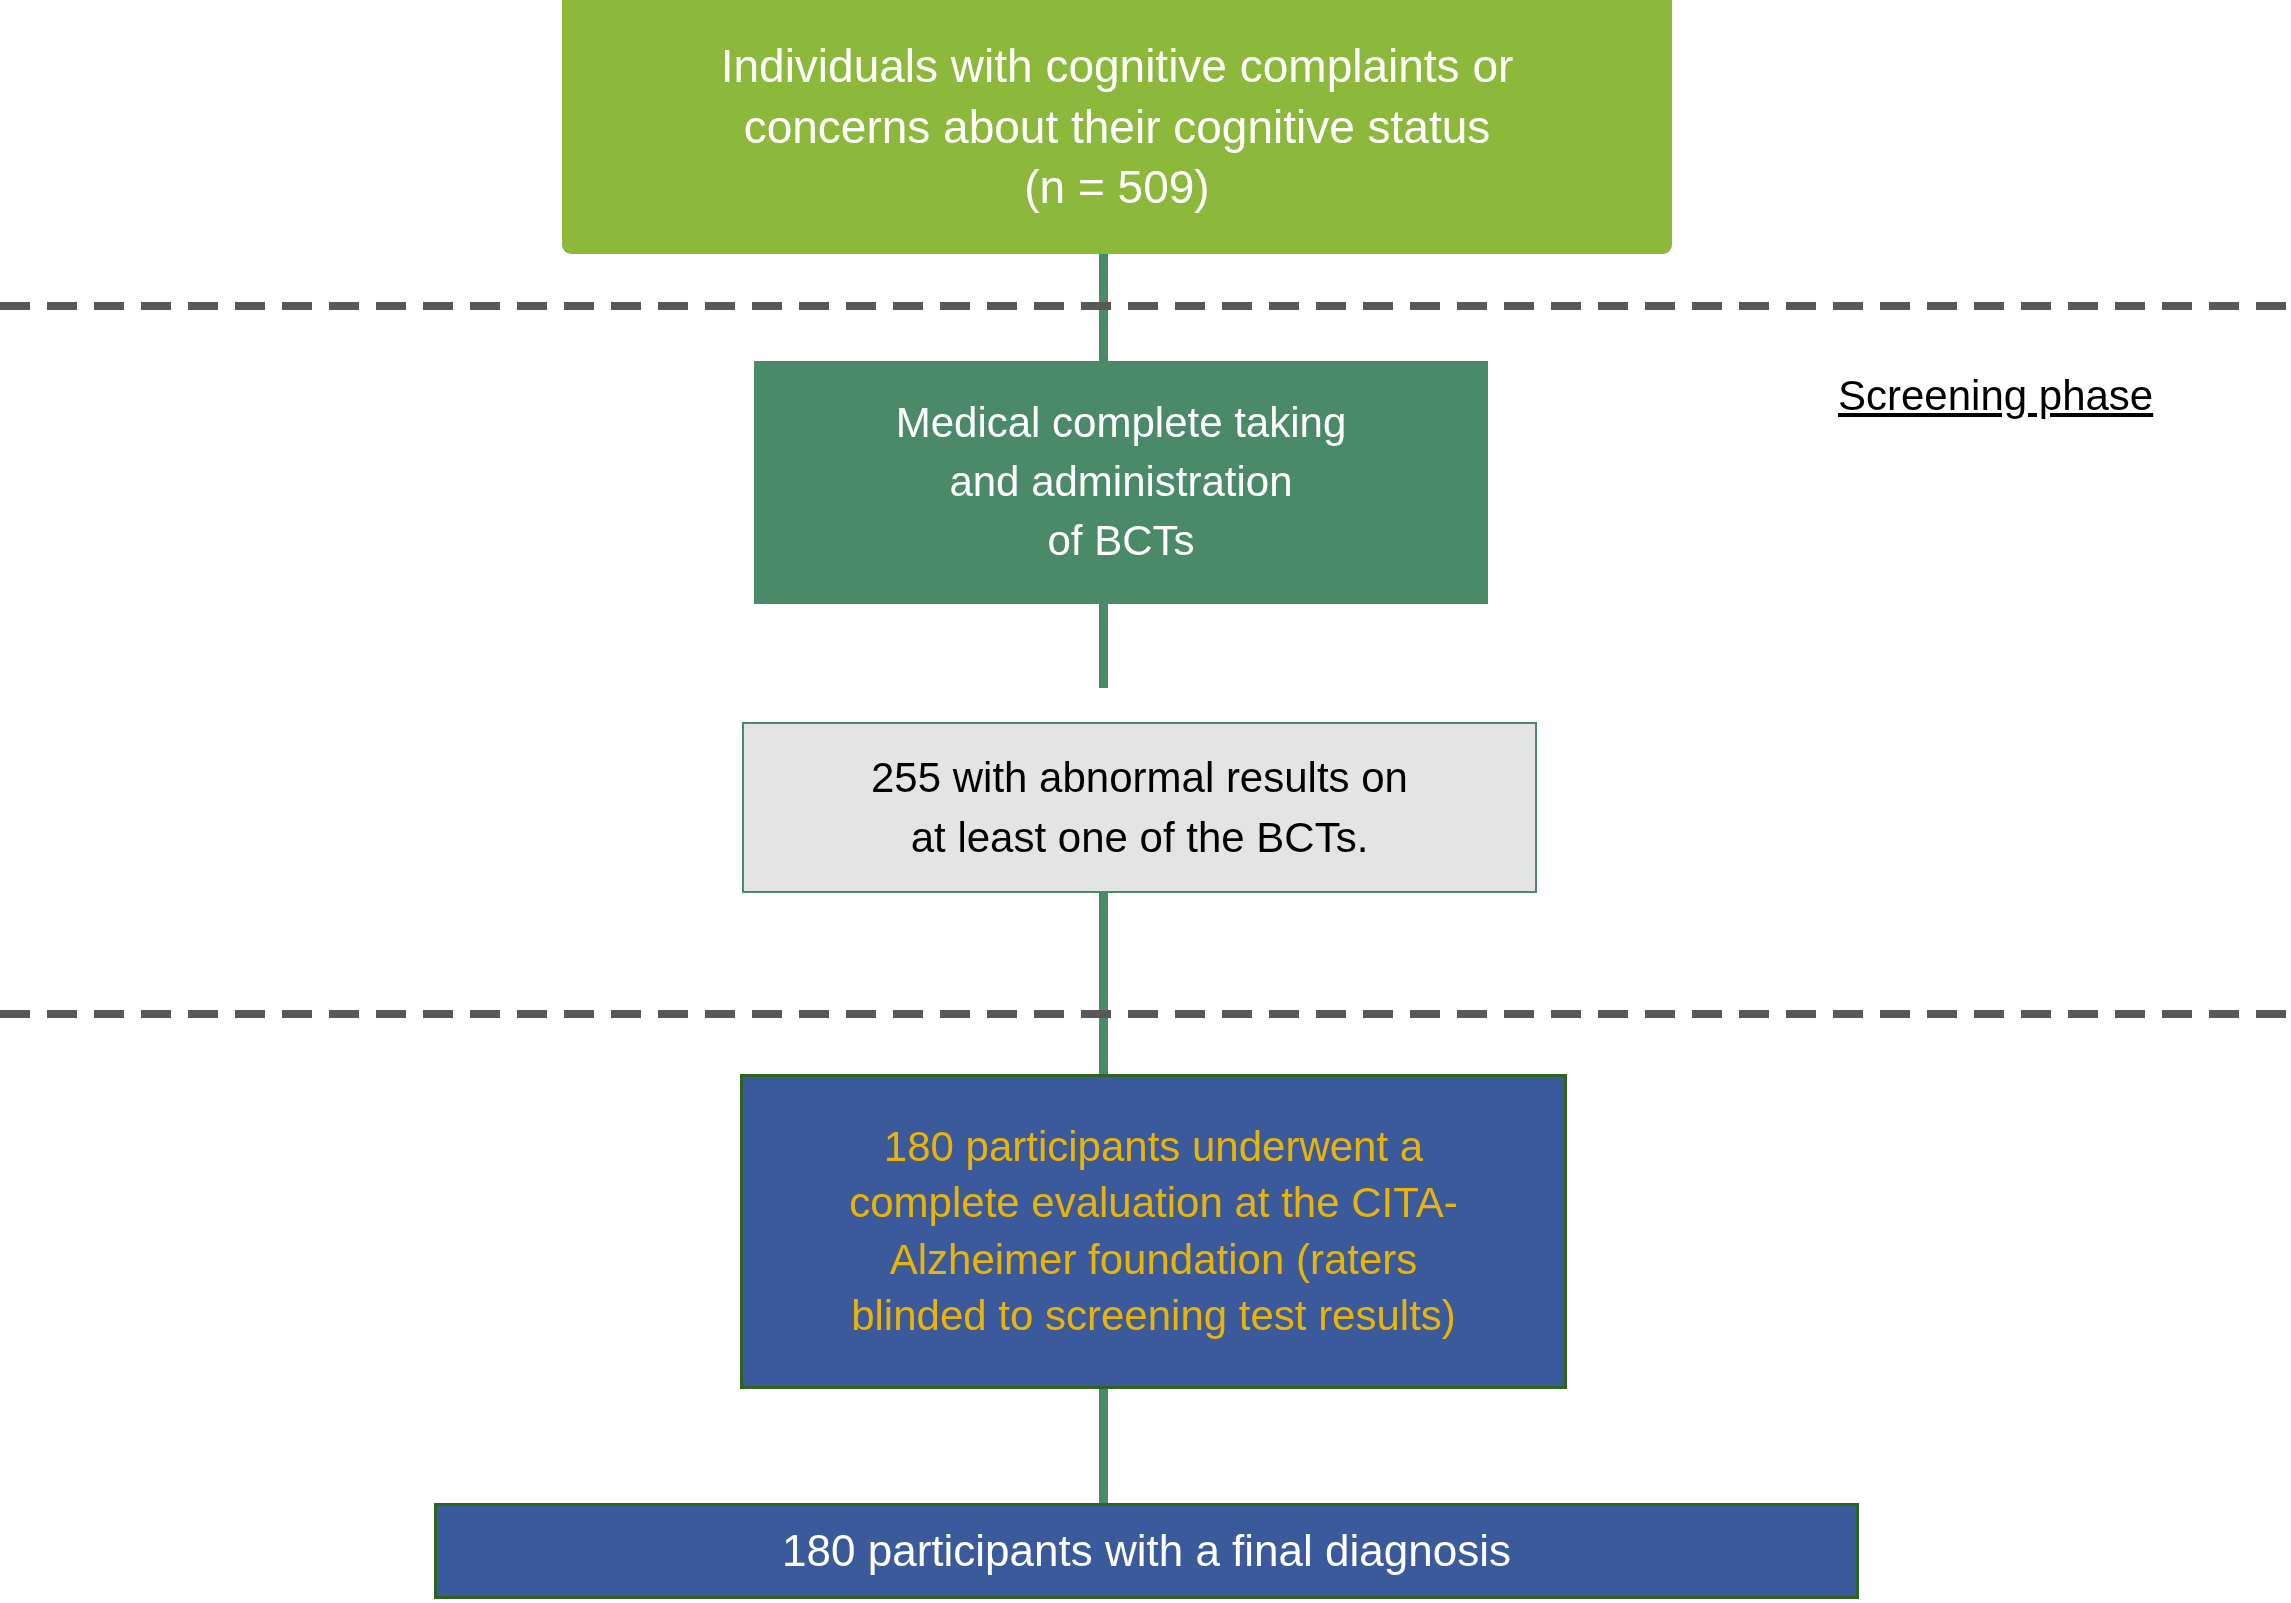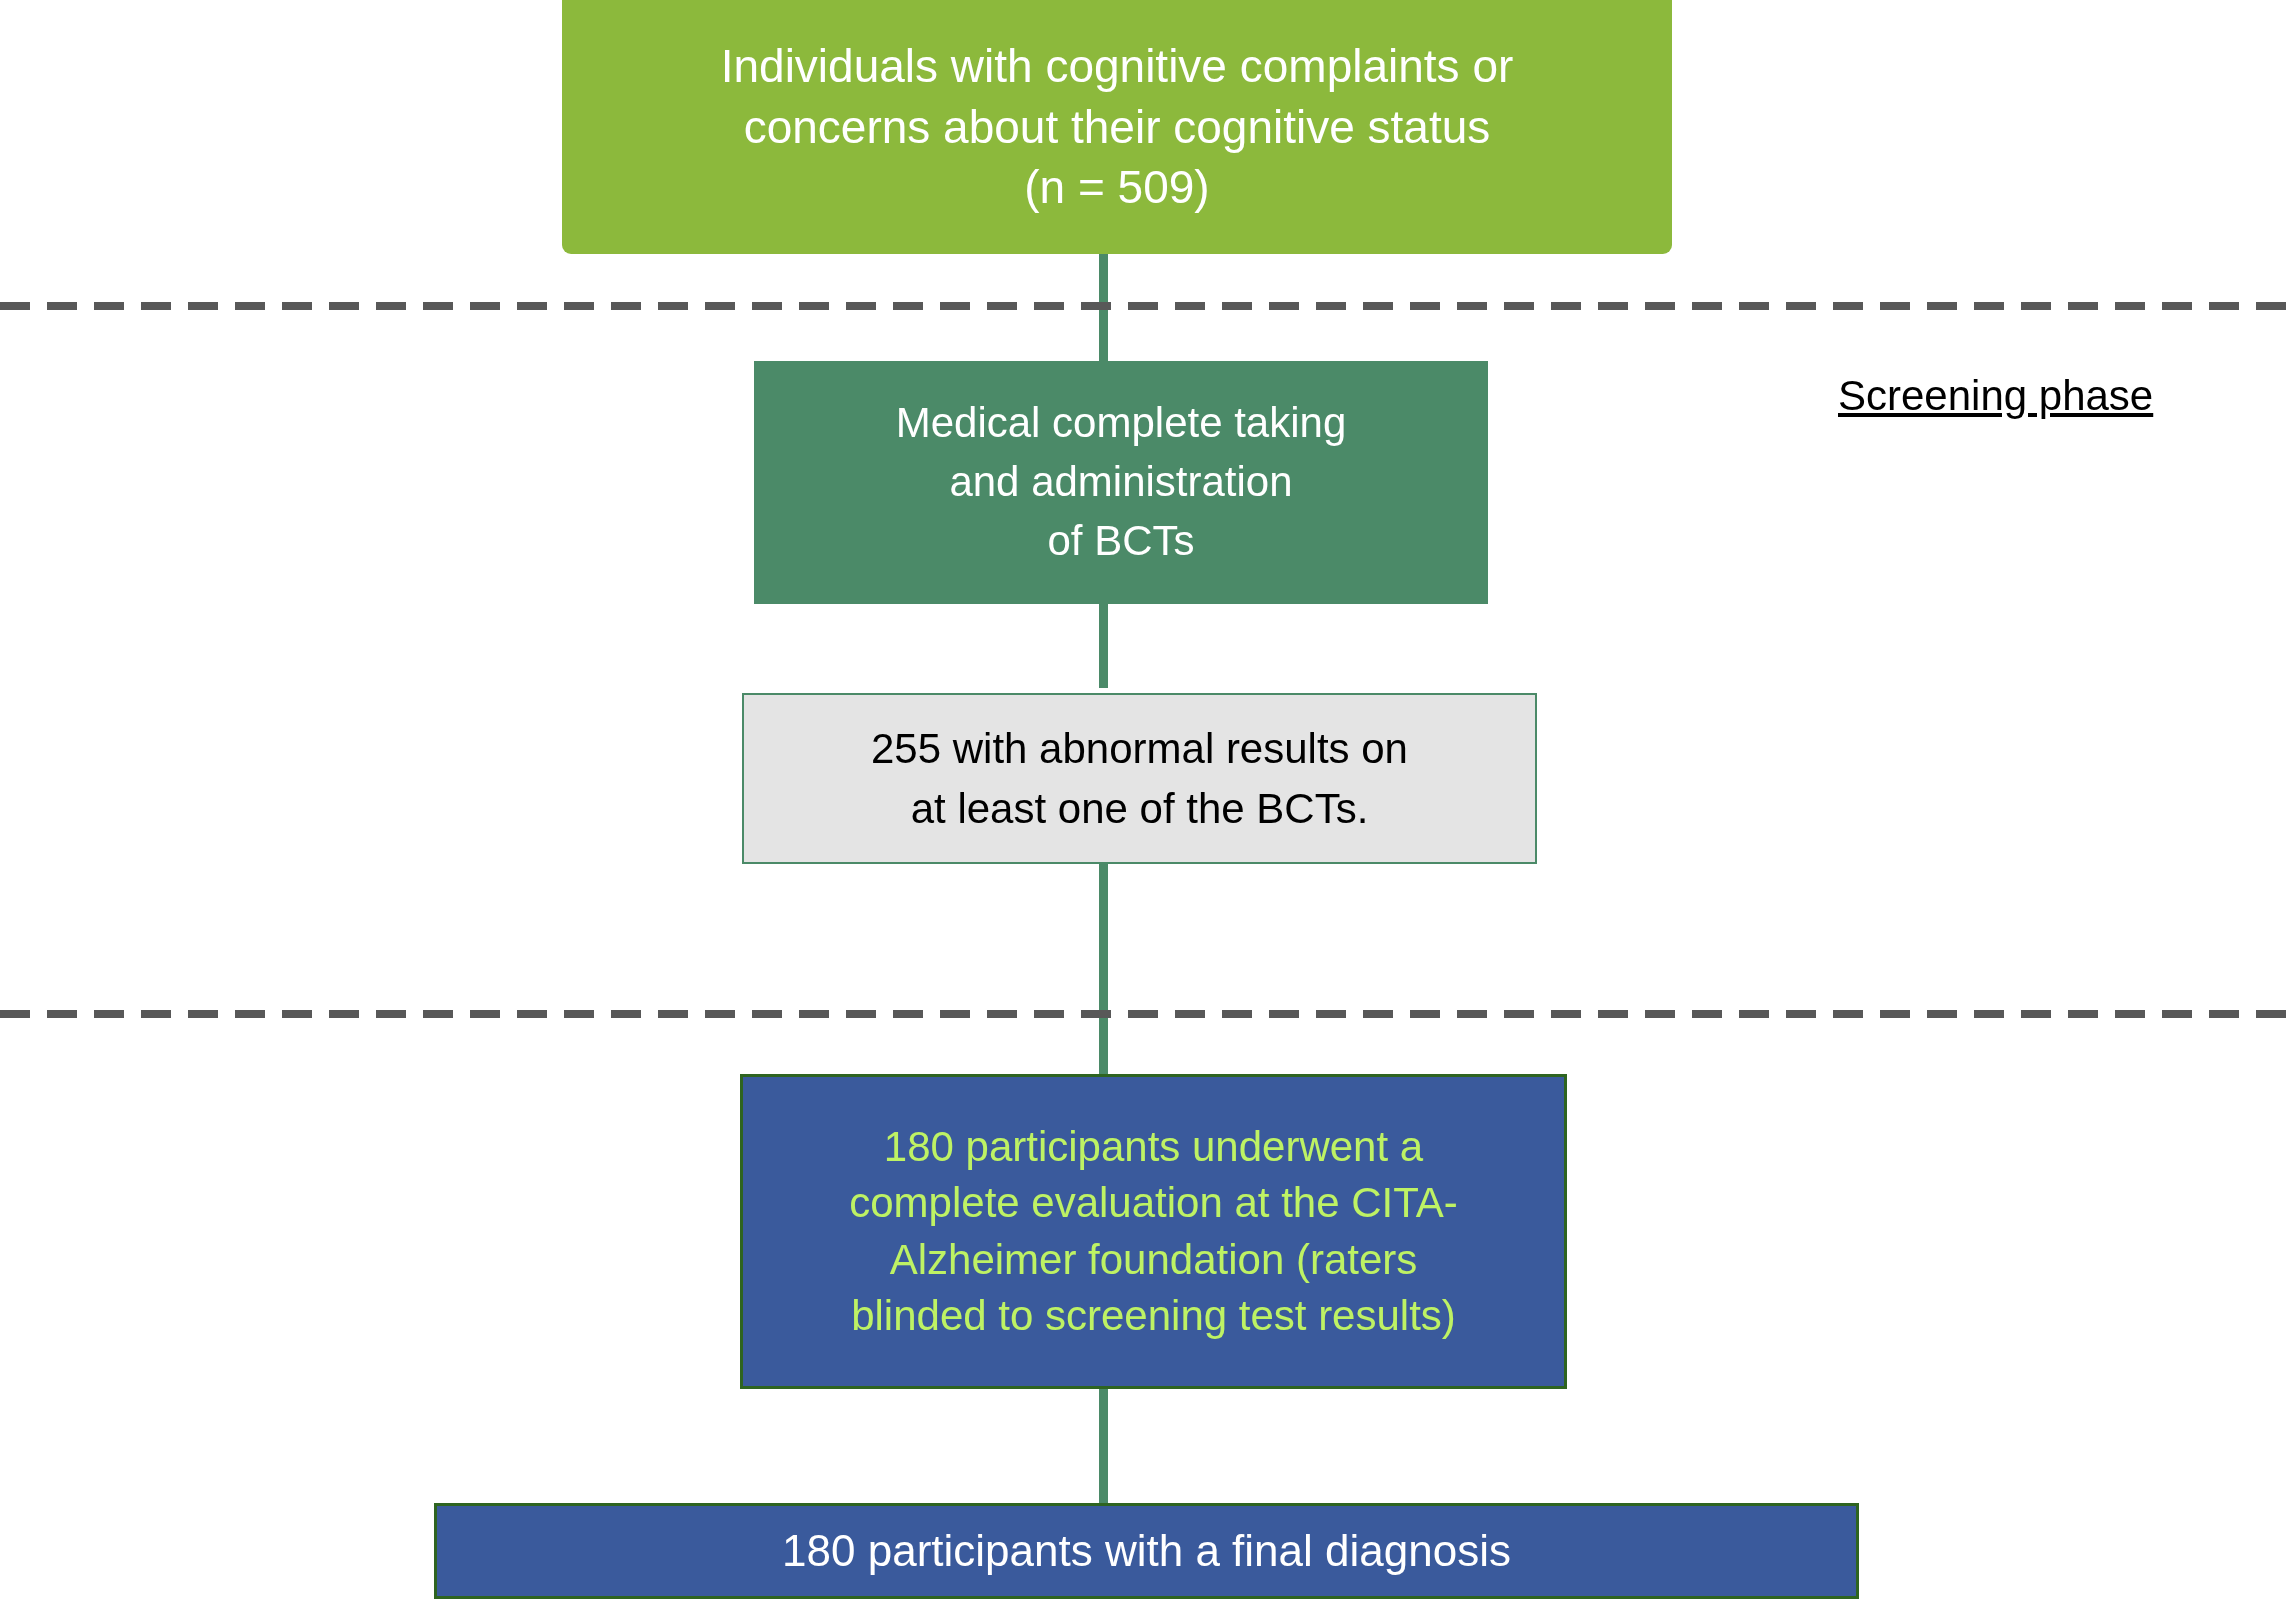--- a/index.html
+++ b/index.html
@@ -86,40 +86,40 @@
     background: #4b8a68;
     color: #ffffff;
     font-size: 42px;
     line-height: 1.40;
     padding: 0 18.3px;
   }
 
   
   #node-abnormal-results {
     left: 742px;
-    top: 693px;
+    top: 722px;
     width: 795px;
     height: 171px;
     background: #e4e4e4;
     border: 2.7px solid #4b8a68;
     color: #000000;
     font-size: 42px;
     line-height: 1.42;
     padding: 0 16.4px;
   }
 
   
   #node-diagnostic-evaluation {
     left: 740px;
     top: 1074px;
     width: 827px;
     height: 315px;
     background: #3a5a9c;
     border: 3.7px solid #2e6420;
-    color: #bef264;
+    color: #eab308;
     font-size: 42px;
     line-height: 1.34;
     padding: 0 12.8px;
     justify-content: flex-end;
   }
 
   
   #node-final-diagnosis {
     left: 434px;
     top: 1503px;

